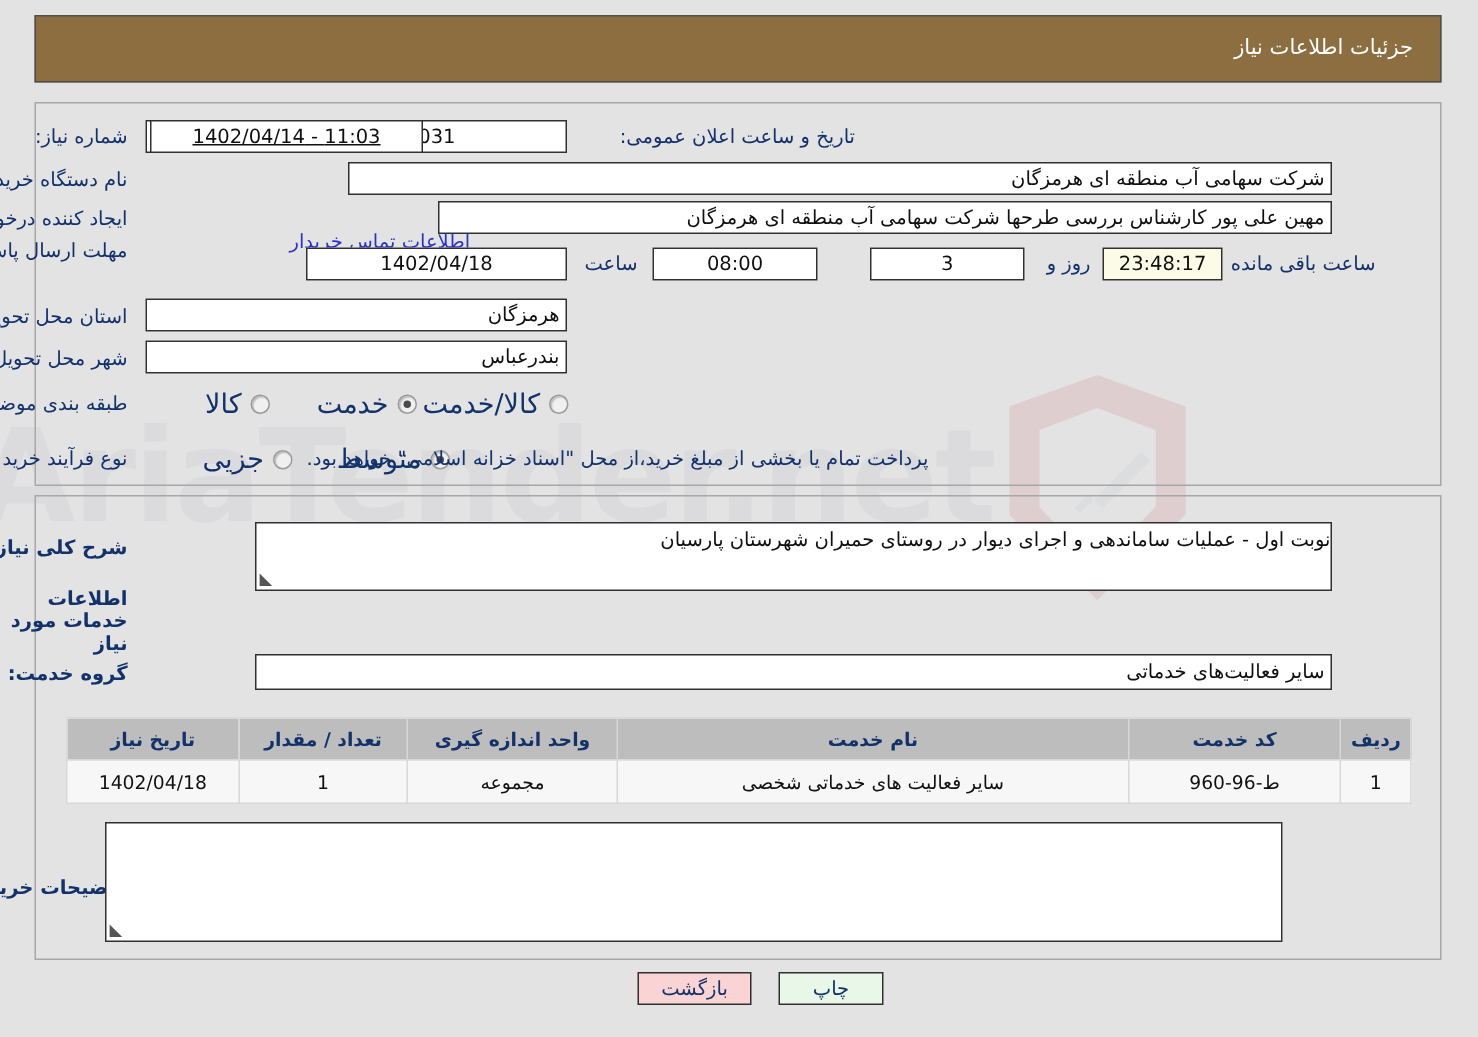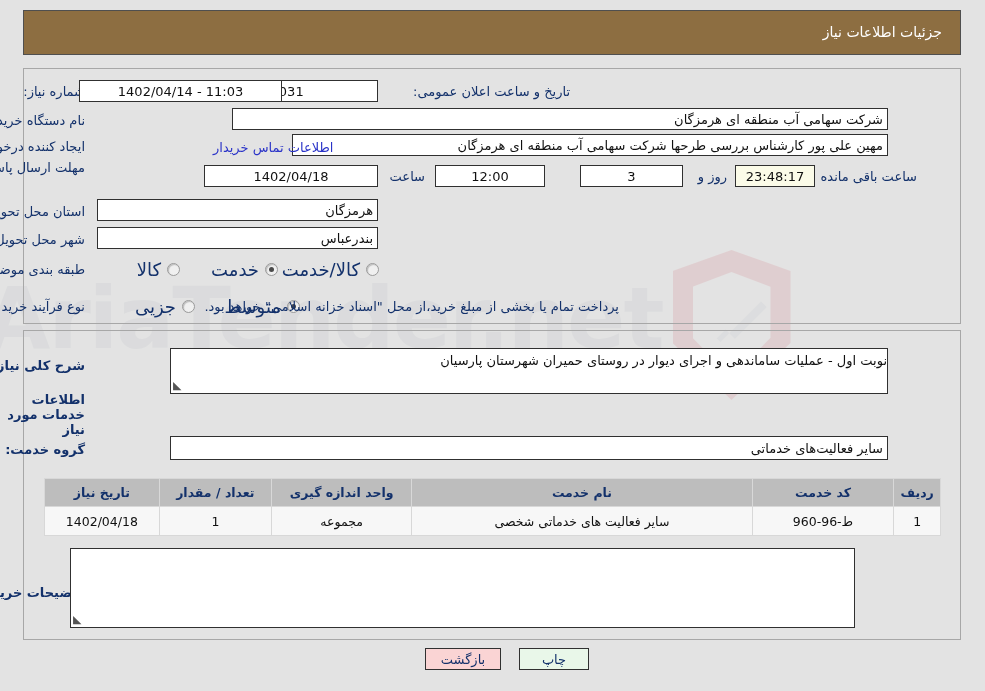--- a/index.html
+++ b/index.html
@@ -278,33 +278,33 @@
   <div class="title-bar">
     <div class="t">جزئیات اطلاعات نیاز</div>
   </div>
 
   <div class="panel panel-1"></div>
 
   <div class="lbl" style="right:900px; top:84px;">شماره نیاز:</div>
   <div class="fld center" style="right:607px; top:80px; width:281px; height:22px;">1102001309000031</div>
 
   <div class="lbl" style="right:415px; top:84px;">تاریخ و ساعت اعلان عمومی:</div>
-  <div class="fld center" style="right:703px; left:85px; top:80px; width:203px; height:22px;">11:03 - 1402/04/14</div>
+  <div class="fld center" style="right:703px; left:85px; top:80px; width:182px; height:22px;text-decoration:underline;">11:03 - 1402/04/14</div>
 
   <div class="lbl" style="right:900px; top:113px;">نام دستگاه خریدار:</div>
   <div class="fld right" style="left:232px; top:108px; width:656px; height:22px;">شرکت سهامی  آب منطقه ای هرمزگان</div>
 
   <div class="lbl" style="right:900px; top:139px;">ایجاد کننده درخواست:</div>
   <div class="fld right" style="left:292px; top:134px; width:596px; height:22px;">مهین علی پور کارشناس بررسی طرحها شرکت سهامی  آب منطقه ای هرمزگان</div>
-  <div class="link" style="left:193px; top:140px;margin-left:20px;">اطلاعات تماس خریدار</div>
+  <div class="link" style="left:193px; top:154px;">اطلاعات تماس خریدار</div>
 
   <div class="lbl" style="right:900px; top:160px; line-height:16px; text-align:right;">مهلت ارسال پاسخ: تا تاریخ:</div>
   <div class="fld center" style="right:607px; top:165px; width:174px; height:22px;">1402/04/18</div>
   <div class="lbl" style="right:560px; top:169px;">ساعت</div>
-  <div class="fld center" style="right:440px; top:165px; width:110px; height:22px;">12:00</div>
+  <div class="fld center" style="right:440px; top:165px; width:110px; height:22px;">08:00</div>
   <div class="fld center" style="right:302px; top:165px; width:103px; height:22px;">3</div>
   <div class="lbl" style="right:258px; top:169px;">روز و</div>
   <div class="fld cream center" style="right:170px; top:165px; width:80px; height:22px;">23:48:17</div>
   <div class="lbl" style="right:68px; top:169px;">ساعت باقی مانده</div>
 
   <div class="lbl" style="right:900px; top:204px;">استان محل تحویل:</div>
   <div class="fld right" style="right:607px; top:199px; width:281px; height:22px;">هرمزگان</div>
 
   <div class="lbl" style="right:900px; top:232px;">شهر محل تحویل:</div>
   <div class="fld right" style="right:607px; top:227px; width:281px; height:22px;padding-left:44px;">بندرعباس</div>

